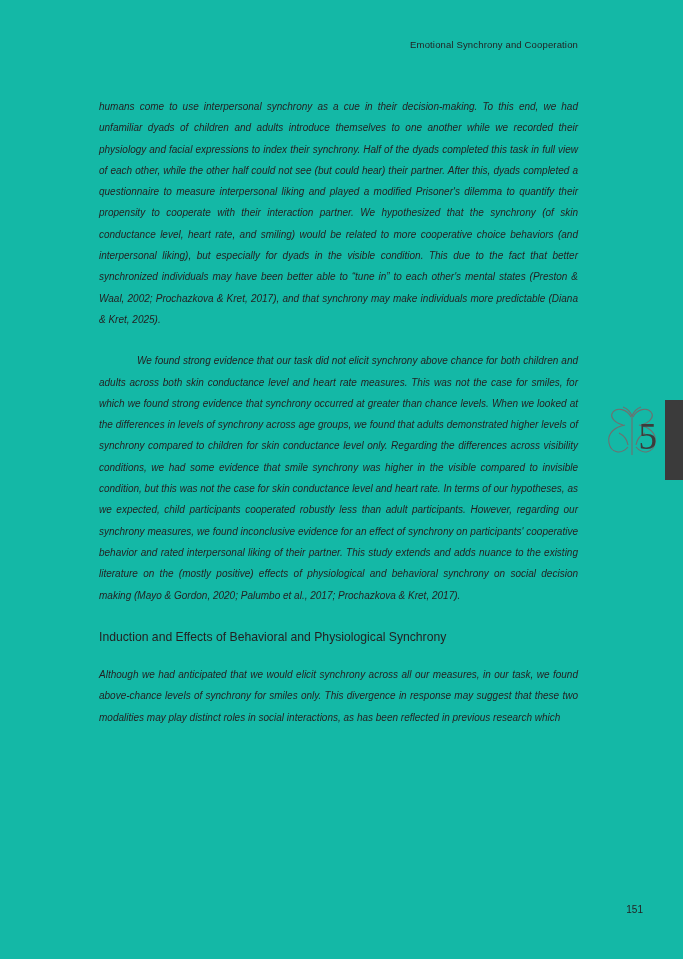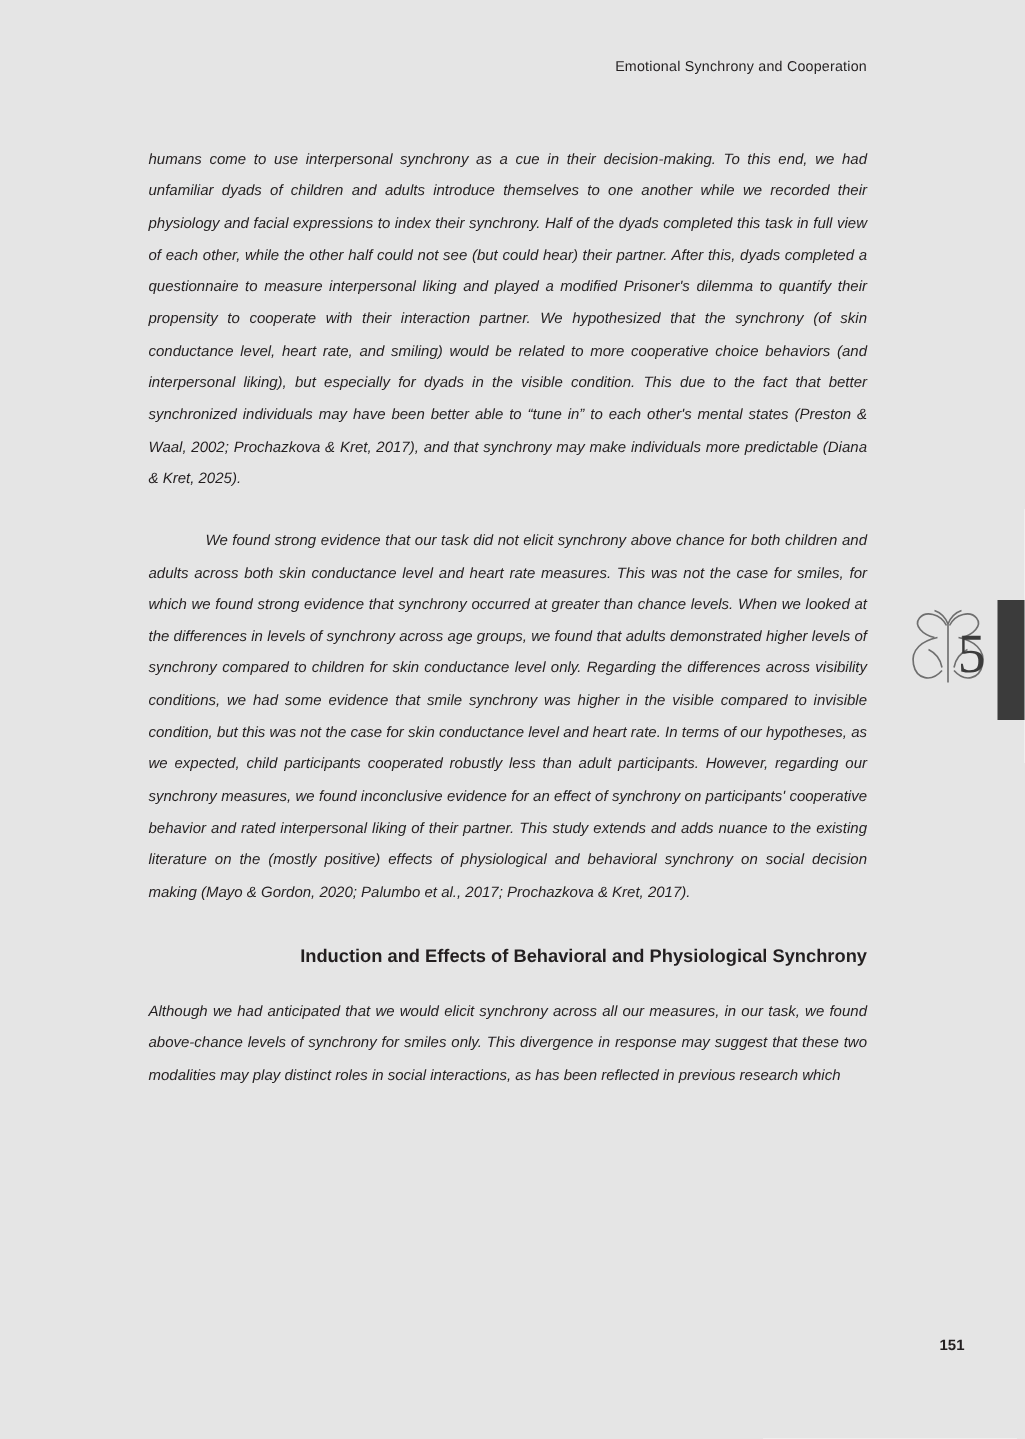--- a/index.html
+++ b/index.html
@@ -11,21 +11,21 @@
     width: 683px;
     height: 959px;
     position: relative;
     font-family: "Liberation Sans", sans-serif;
     color: #231f20;
     overflow: hidden;
   }
   .page {
     position: absolute;
     inset: 0;
-    background: #e5e5e5;
+    background: #14b8a6;
   }
   .running-head {
     position: absolute;
     top: 39px;
     right: 105px;
     font-size: 9.5px;
     letter-spacing: 0.15px;
     color: #231f20;
     white-space: nowrap;
   }
@@ -45,24 +45,24 @@
     hyphens: none;
     font-style: italic;
   }
   p.indented {
     text-indent: 38px;
     margin-top: 20px;
   }
   h3.subhead {
     font-size: 12.2px;
     line-height: 21.3px;
-    font-weight: bold;
+    font-weight: normal;
     margin: 21px 0 0 0;
     color: #231f20;
-    text-align: right;
+    text-align: left;
   }
   h3.subhead + p {
     margin-top: 16px;
   }
   
   .thumb-tab {
     position: absolute;
     right: 0;
     top: 400px;
     width: 18px;
@@ -82,24 +82,23 @@
     top: 404px;
     font-family: "Liberation Serif", serif;
     font-size: 37px;
     line-height: 66px;
     color: #3b3b3b;
     font-weight: 300;
   }
   .folio {
     position: absolute;
     right: 40px;
-    bottom: 56px;
+    bottom: 44px;
     font-size: 10px;
     color: #231f20;
-    font-weight: bold;
   }
 </style>
 </head>
 <body>
 
 <div class="page">
 
   <div class="running-head">Emotional Synchrony and Cooperation</div>
 
   <div class="thumb-tab"></div>

